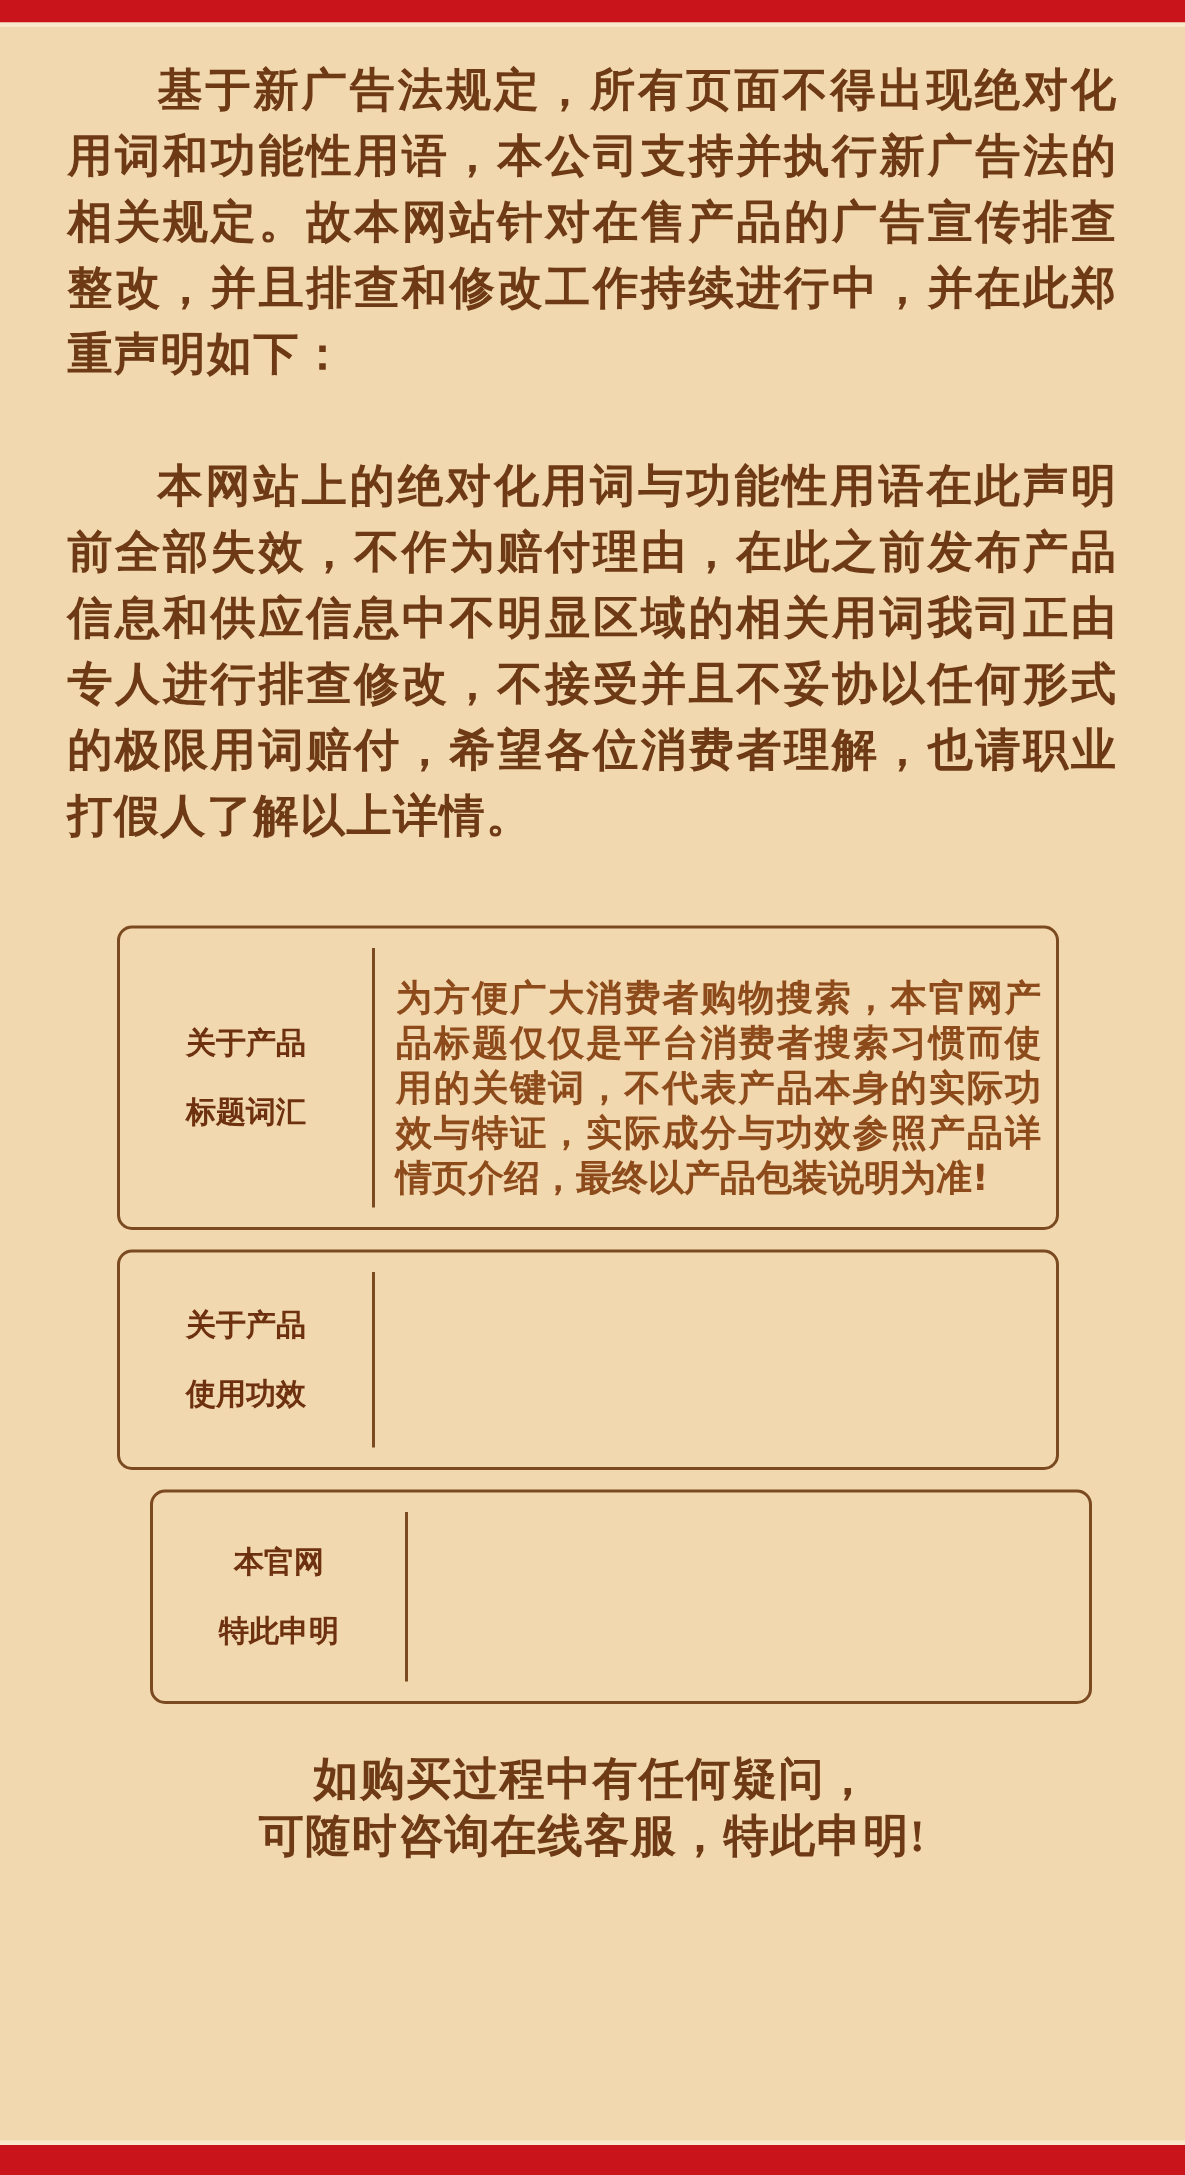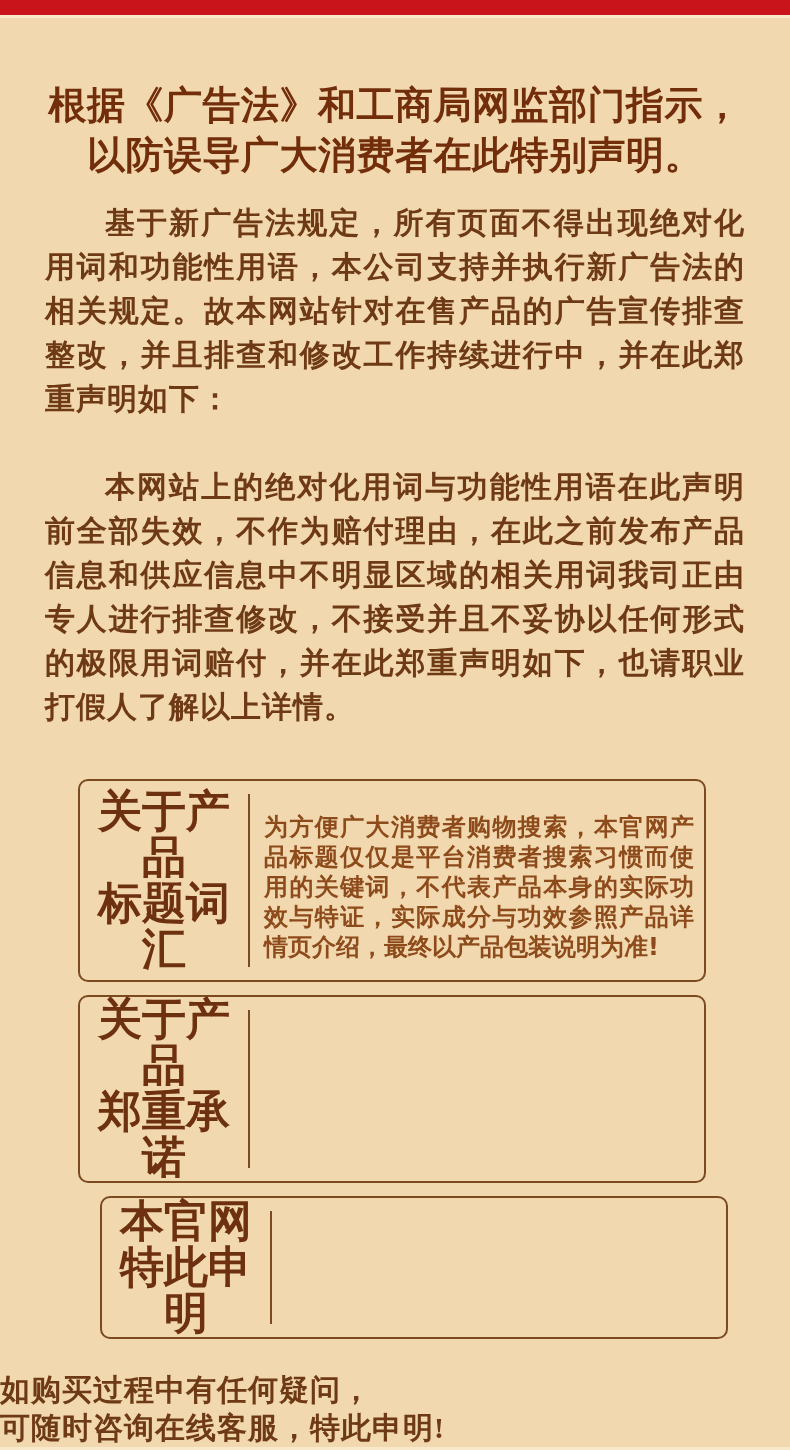--- a/index.html
+++ b/index.html
@@ -60,21 +60,21 @@
   .notice-box.h1x { min-height: 203px; }
   .notice-box.h2x { min-height: 147px; }
   .notice-box.h3x { min-height: 143px; margin-left: 22px; }
 
   .box-label {
     flex: 0 0 168px;
     display: flex;
     flex-direction: column;
     justify-content: center;
     align-items: center;
-    font-size: 44px;
+    font-size: 20px;
     font-weight: 700;
     color: #6e3110;
     line-height: 46px;
     text-align: center;
   }
   .box-divider {
     flex: 0 0 2px;
     background: #7c4a21;
     margin: 13px 0;
   }
@@ -86,59 +86,56 @@
     font-family: "DejaVu Sans", "Liberation Sans", sans-serif;
     font-weight: 700;
     font-size: 24px;
     line-height: 30px;
     color: #8d4b1c;
     text-align: justify;
   }
 
   .footer {
     margin-top: 32px;
+    text-align: center;
     font-size: 30px;
     font-weight: 700;
     color: #6e3a16;
     line-height: 38px;
     letter-spacing: 1px;
   }
   .footer-line { display: block; }
 </style>
 </head>
 <body>
 
 <div class="page">
   <div class="band band-top"></div>
   <div class="band-edge"></div>
 
   <main class="content">
-    <h1 class="title">
-      <span class="title-line">根据《广告法》和工商局网监部门指示，</span>
-      <span class="title-line">以防误导广大消费者在此特别声明。</span>
-    </h1>
 
     <p class="para">基于新广告法规定，所有页面不得出现绝对化用词和功能性用语，本公司支持并执行新广告法的相关规定。故本网站针对在售产品的广告宣传排查整改，并且排查和修改工作持续进行中，并在此郑重声明如下：</p>
-    <p class="para">本网站上的绝对化用词与功能性用语在此声明前全部失效，不作为赔付理由，在此之前发布产品信息和供应信息中不明显区域的相关用词我司正由专人进行排查修改，不接受并且不妥协以任何形式的极限用词赔付，并在此郑重声明如下，也请职业打假人了解以上详情。</p>
+    <p class="para">本网站上的绝对化用词与功能性用语在此声明前全部失效，不作为赔付理由，在此之前发布产品信息和供应信息中不明显区域的相关用词我司正由专人进行排查修改，不接受并且不妥协以任何形式的极限用词赔付，希望各位消费者理解，也请职业打假人了解以上详情。</p>
 
     <section class="boxes">
 
       <div class="notice-box h1x">
         <div class="box-label">
           <span>关于产品</span>
           <span>标题词汇</span>
         </div>
         <div class="box-divider"></div>
         <div class="box-text">为方便广大消费者购物搜索，本官网产品标题仅仅是平台消费者搜索习惯而使用的关键词，不代表产品本身的实际功效与特证，实际成分与功效参照产品详情页介绍，最终以产品包装说明为准!</div>
       </div>
 
       <div class="notice-box h2x">
         <div class="box-label">
           <span>关于产品</span>
-          <span>郑重承诺</span>
+          <span>使用功效</span>
         </div>
         <div class="box-divider"></div>
       </div>
 
       <div class="notice-box h3x">
         <div class="box-label">
           <span>本官网</span>
           <span>特此申明</span>
         </div>
         <div class="box-divider"></div>

